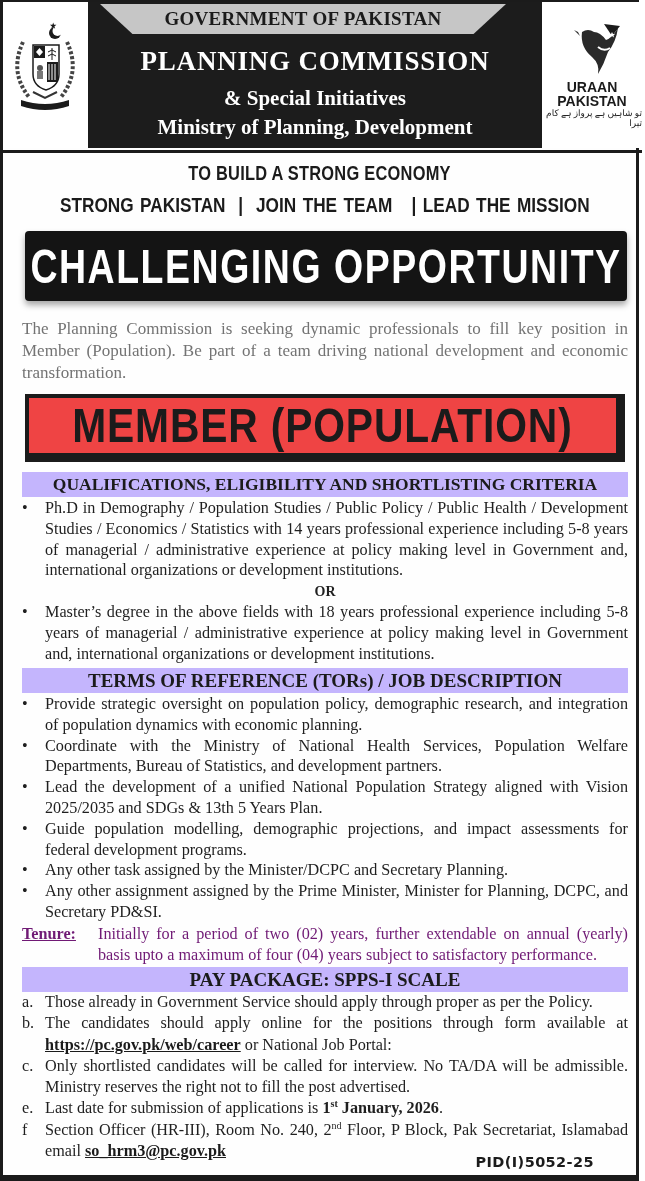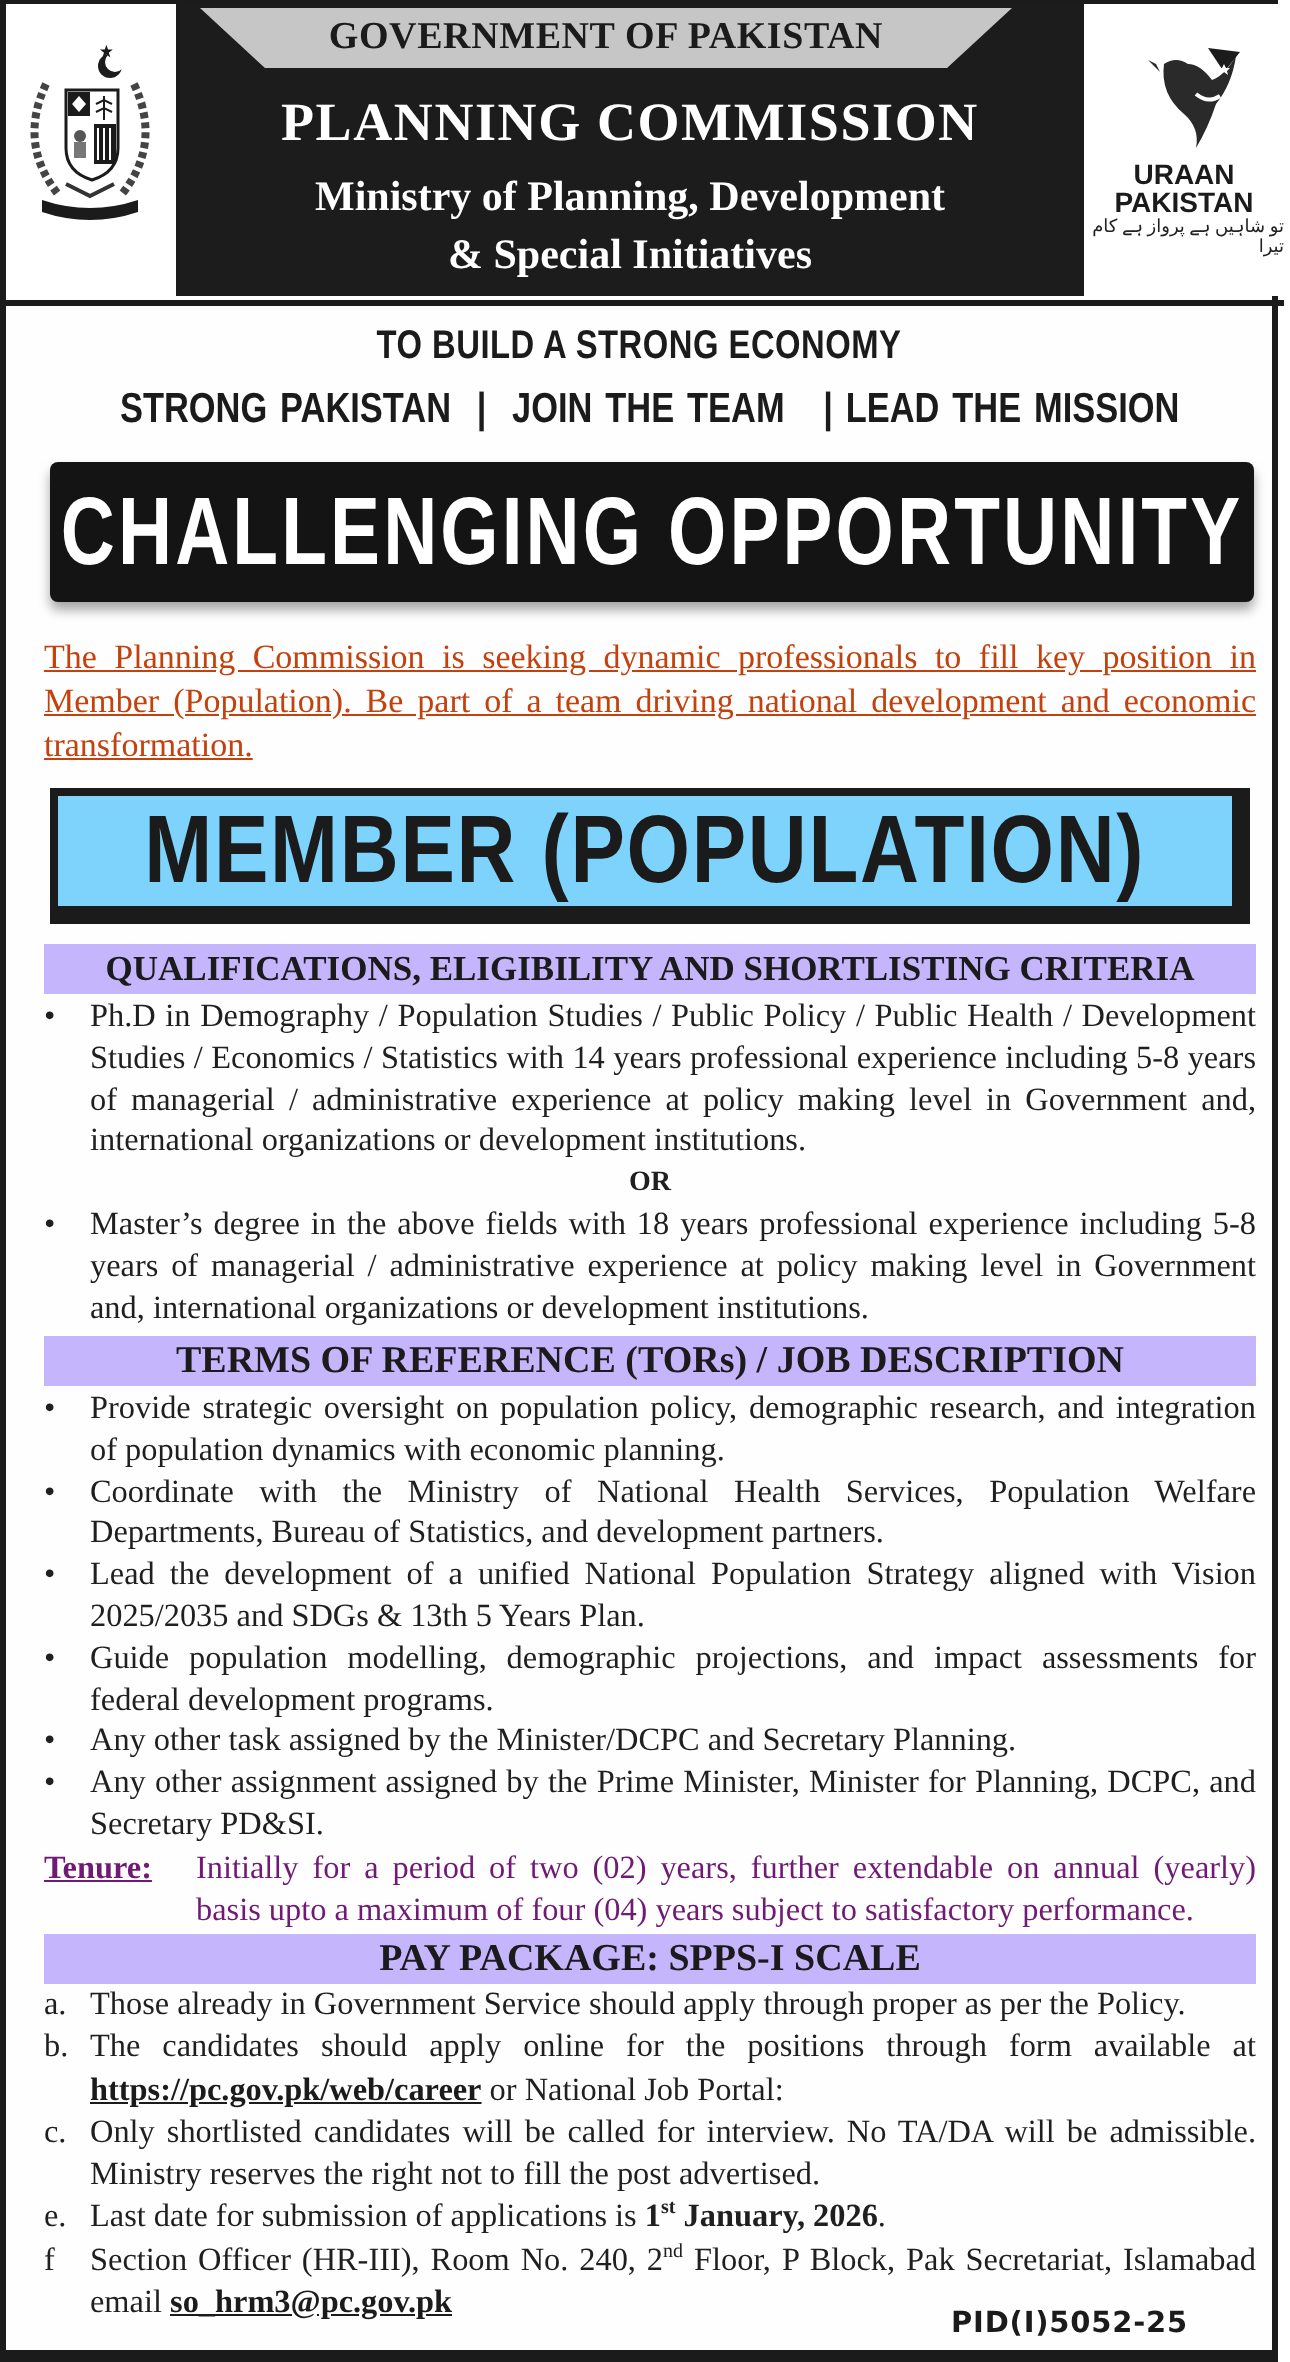--- a/index.html
+++ b/index.html
@@ -33,25 +33,25 @@
     
     .slogan1 { position: absolute; left: 0; right: 0; top: 160px; text-align: center; font-family: "Liberation Sans", sans-serif; font-weight: bold; font-size: 20px; color: #1b1b1b; transform: scaleX(0.82); letter-spacing: 0.3px;}
     .slogan2 { position: absolute; left: 0; right: 0; top: 191px; text-align: center; font-family: "Liberation Sans", sans-serif; font-weight: bold; font-size: 21px; color: #1b1b1b; transform: scaleX(0.82); white-space: nowrap; word-spacing: 2px;}
     .challenge {
       position: absolute; left: 22px; top: 229px; width: 602px; height: 70px;
       background: #141414; border-radius: 4px; display: flex; align-items: center; justify-content: center;
       box-shadow: 0 4px 6px rgba(0,0,0,0.35);
     }
     .challenge span { color: #fff; font-family: "Liberation Sans", sans-serif; font-weight: bold; font-size: 48px; transform: scaleX(0.78); letter-spacing: 2px; white-space: nowrap; }
 
-    .intro { position: absolute; left: 19px; width: 606px; top: 316px; font-size: 17px; line-height: 22px; text-align: justify; color: #c2410c; text-decoration: underline; }
+    .intro { position: absolute; left: 19px; width: 606px; top: 316px; font-size: 17px; line-height: 22px; text-align: justify; color: #737373; }
 
     .member-box {
       position: absolute; left: 22px; top: 392px; width: 600px; height: 68px; box-sizing: border-box;
-      border: 4px solid #1b1b1b; border-right-width: 9px; border-bottom-width: 9px; background: #7dd3fc;
+      border: 4px solid #1b1b1b; border-right-width: 9px; border-bottom-width: 9px; background: #ef4444;
       display: flex; align-items: center; justify-content: center;
     }
     .member-box span { font-family: "Liberation Sans", sans-serif; font-weight: bold; font-size: 48px; color: #1b1b1b; transform: scaleX(0.85); letter-spacing: 1px; white-space: nowrap; }
 
     .section-bar { position: absolute; left: 19px; width: 606px; height: 25px; background: #c4b5fd; display: flex; align-items: center; justify-content: center; }
     .section-bar span { font-weight: bold; color: #1b1b1b; white-space: nowrap; }
 
     .list { position: absolute; left: 19px; width: 606px; font-size: 16.2px; line-height: 20.8px; color: #1f1f1f; }
     .item { position: relative; padding-left: 23px; text-align: justify; }
     .item .marker { position: absolute; left: 0; top: 0; width: 20px; }
@@ -98,22 +98,22 @@
         <path d="M30 90 L42 96 L54 90" stroke="#333" stroke-width="2" fill="none"></path>
       </svg>
     </div>
 
     <div class="header-band">
       <div class="gov-ribbon">
         <span>GOVERNMENT OF PAKISTAN</span>
       </div>
       <div class="commission">PLANNING COMMISSION</div>
       <div class="ministry">
+        <div>&amp; Special Initiatives</div>
         <div>Ministry of Planning, Development</div>
-        <div>&amp; Special Initiatives</div>
       </div>
     </div>
 
     <div class="logo-right">
       <svg width="100" height="78" viewBox="0 0 100 78" style="position:absolute;left:0;top:0">
         <path d="M40 30 Q38 45 50 55 Q58 62 56 72 Q62 62 66 50 Q74 40 76 26 Q70 36 64 38 Q58 30 52 30 Q46 26 40 30 Z" fill="#2a2a2a"></path>
         <path d="M36 30 L32 28 L38 34 Z" fill="#2a2a2a"></path>
         <path d="M62 22 L78 24 L70 34 Z" fill="#1b1b1b"></path>
         <path d="M56 45 Q62 50 68 46" stroke="#fff" stroke-width="2" fill="none"></path>
         <polygon points="70,30 71,32 73,32 71.5,33.5 72,35.5 70,34 68,35.5 68.5,33.5 67,32 69,32" fill="#fff"></polygon>

